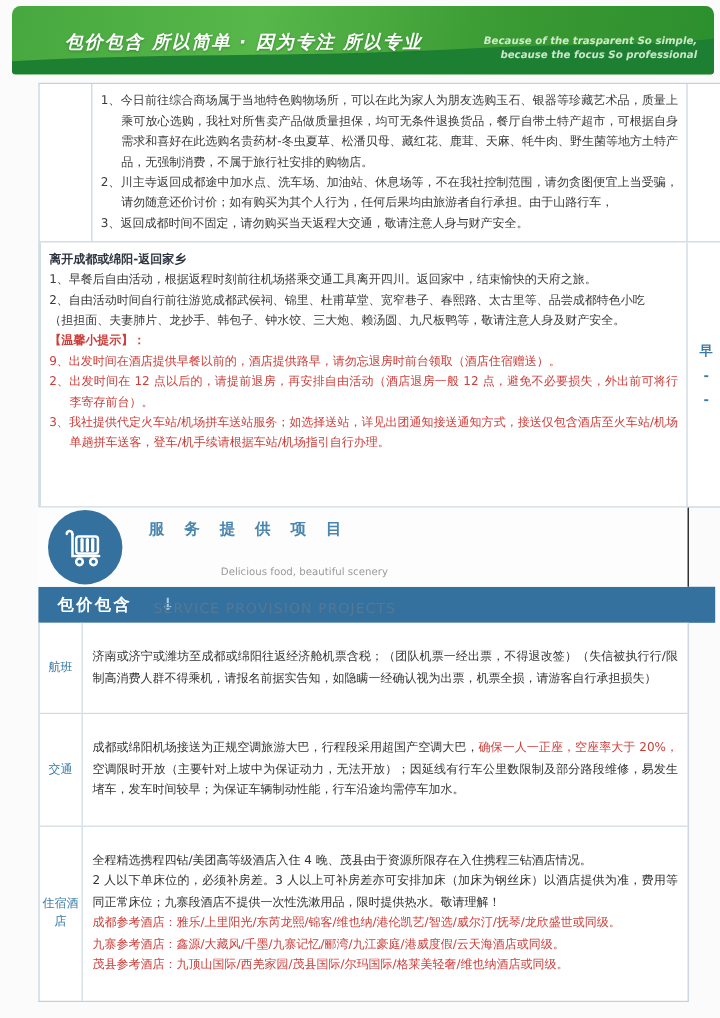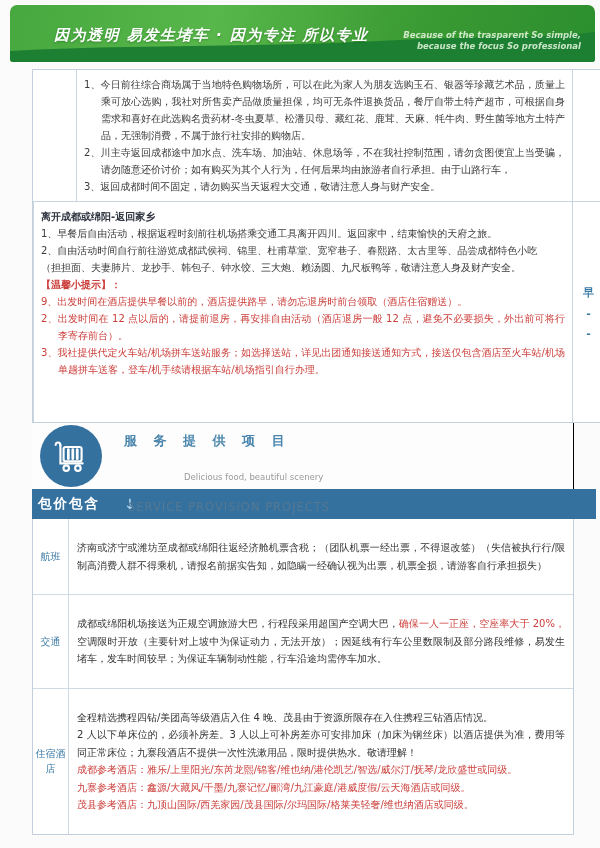--- a/index.html
+++ b/index.html
@@ -82,21 +82,21 @@
     display:flex; align-items:center; justify-content:center;
   }
   .svc-cn{ position:absolute; left:92px; top:9px; font-size:13px; color:#4a86ad; letter-spacing:6px; font-weight:bold; }
   .svc-en{ position:absolute; left:96px; top:29px; font-size:11.5px; color:#557893; letter-spacing:1px;margin-top:48px; }
   .svc-sub{ position:absolute; left:152px; top:49px; font-size:8.5px; color:#9a9a9a; }
   
   .pkg-bar{
     margin-left:32px; width:564px; height:30px;
     background:#35719f;
     display:flex; align-items:center;
-    padding-left:6px;
+    padding-left:16px;
   }
   .pkg-bar .lbl{ color:#fff; font-weight:bold; font-size:13.5px; letter-spacing:2px; }
   .pkg-bar .arr{ color:#a9cfe8; font-size:14px; margin-left:24px; font-weight:bold; }
   
   .ptable{
     margin-left:32px; width:542px;
     background:#fff;
     border:1px solid #c2cfdc; border-top:none;
     font-size:10px;
   }
@@ -117,21 +117,21 @@
   .prow-hotel{ min-height:108px; }
   .prow-mealplan{ min-height:42px; }
 </style>
 </head>
 <body>
 
 <div class="banner">
   <svg class="wave" viewBox="0 0 585 57" preserveAspectRatio="none">
     <path d="M0,46 C120,39 250,43 390,35 C470,31 540,33 585,27 L585,57 L0,57 Z" fill="#1c7f31"></path>
   </svg>
-  <div class="slogan-cn">因为透明 易发生堵车 · 因为专注 所以专业</div>
+  <div class="slogan-cn">包价包含 所以简单 · 因为专注 所以专业</div>
   <div class="slogan-en">
     <div>Because of the trasparent So simple,</div>
     <div>because the focus So professional</div>
   </div>
 </div>
 
 <div class="itable">
 
   <div class="irow row-notes">
     <div class="cell day"></div>

